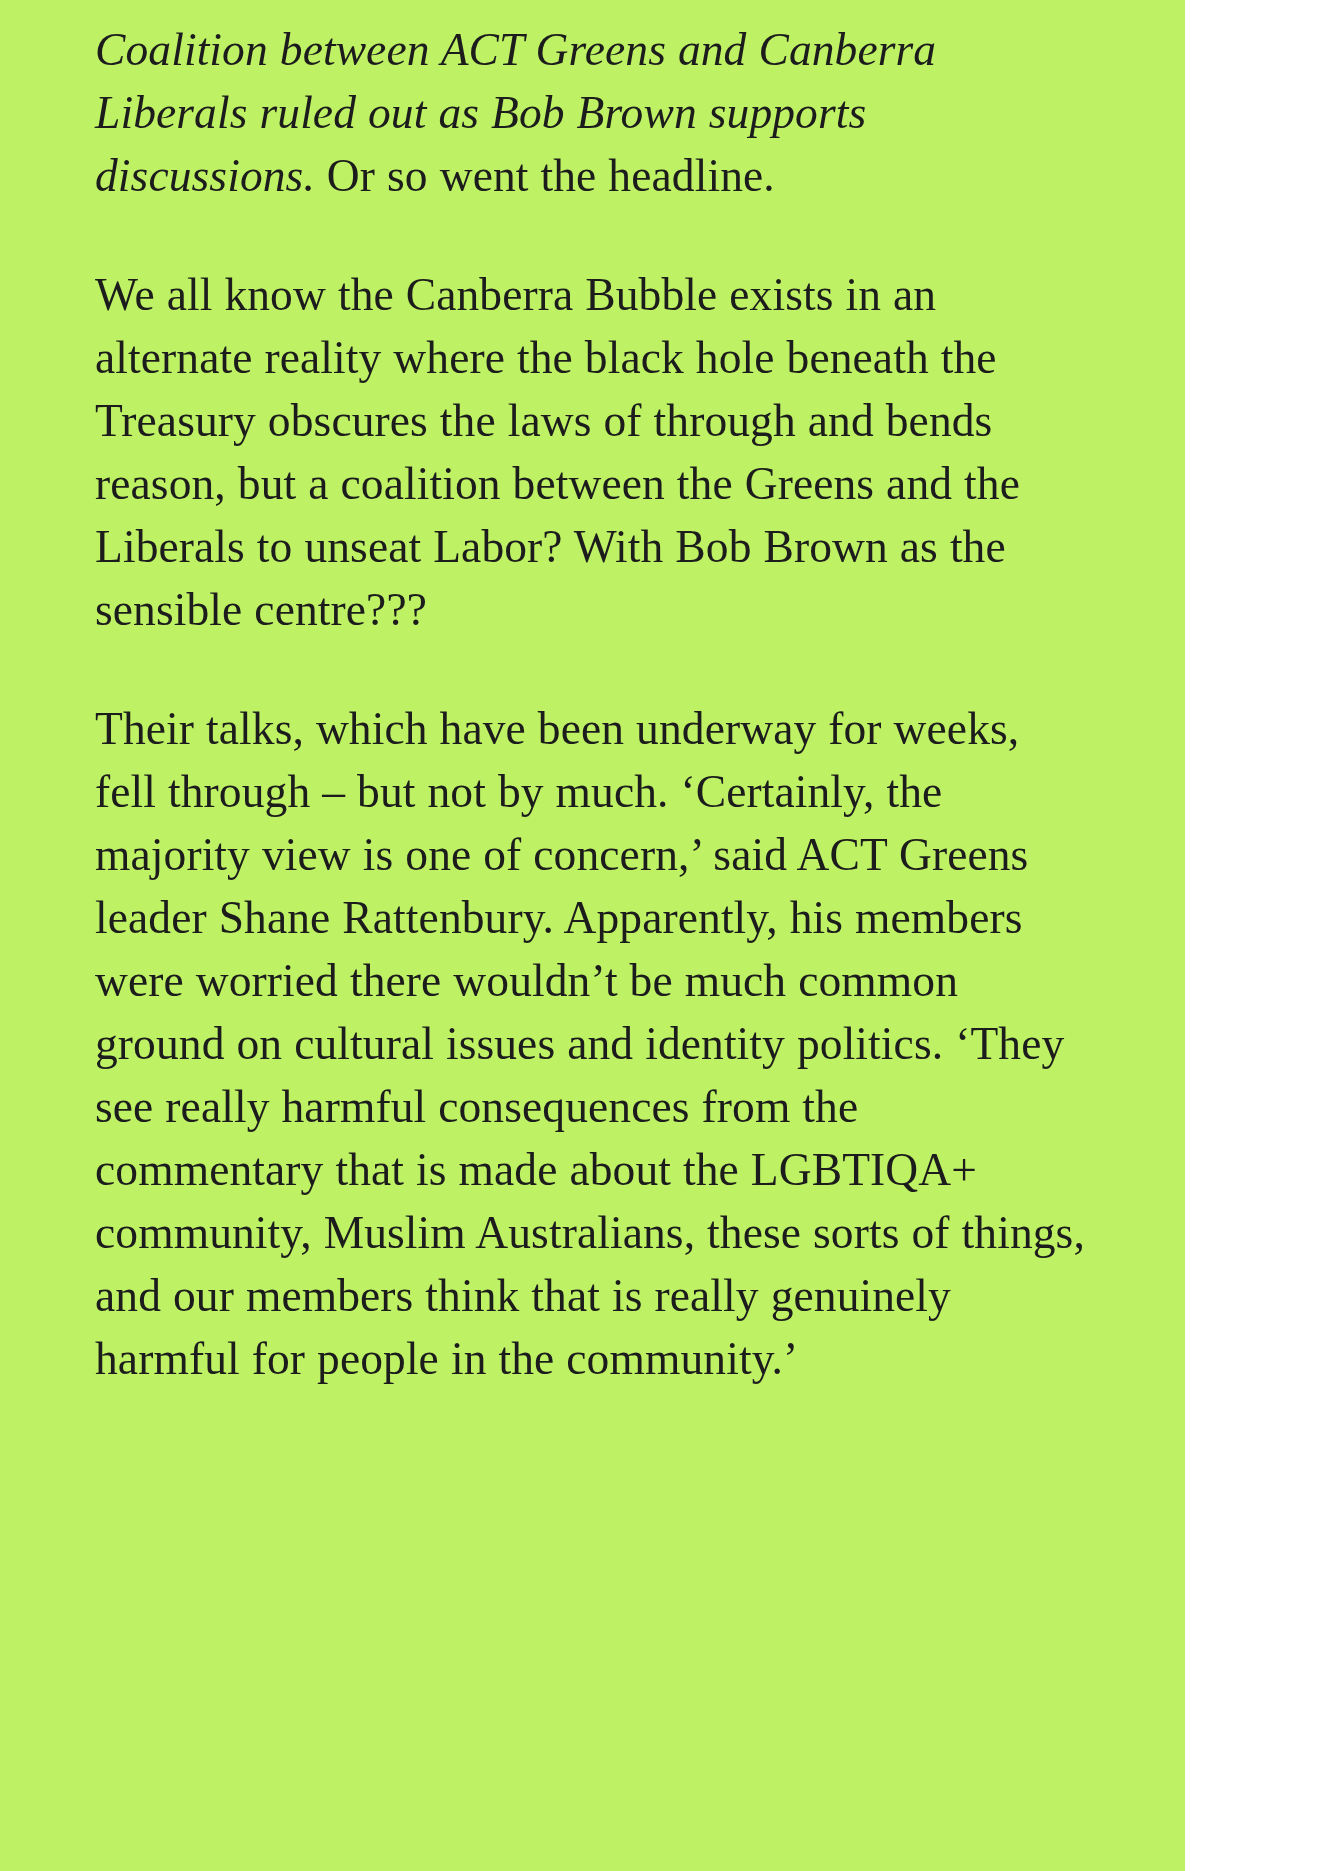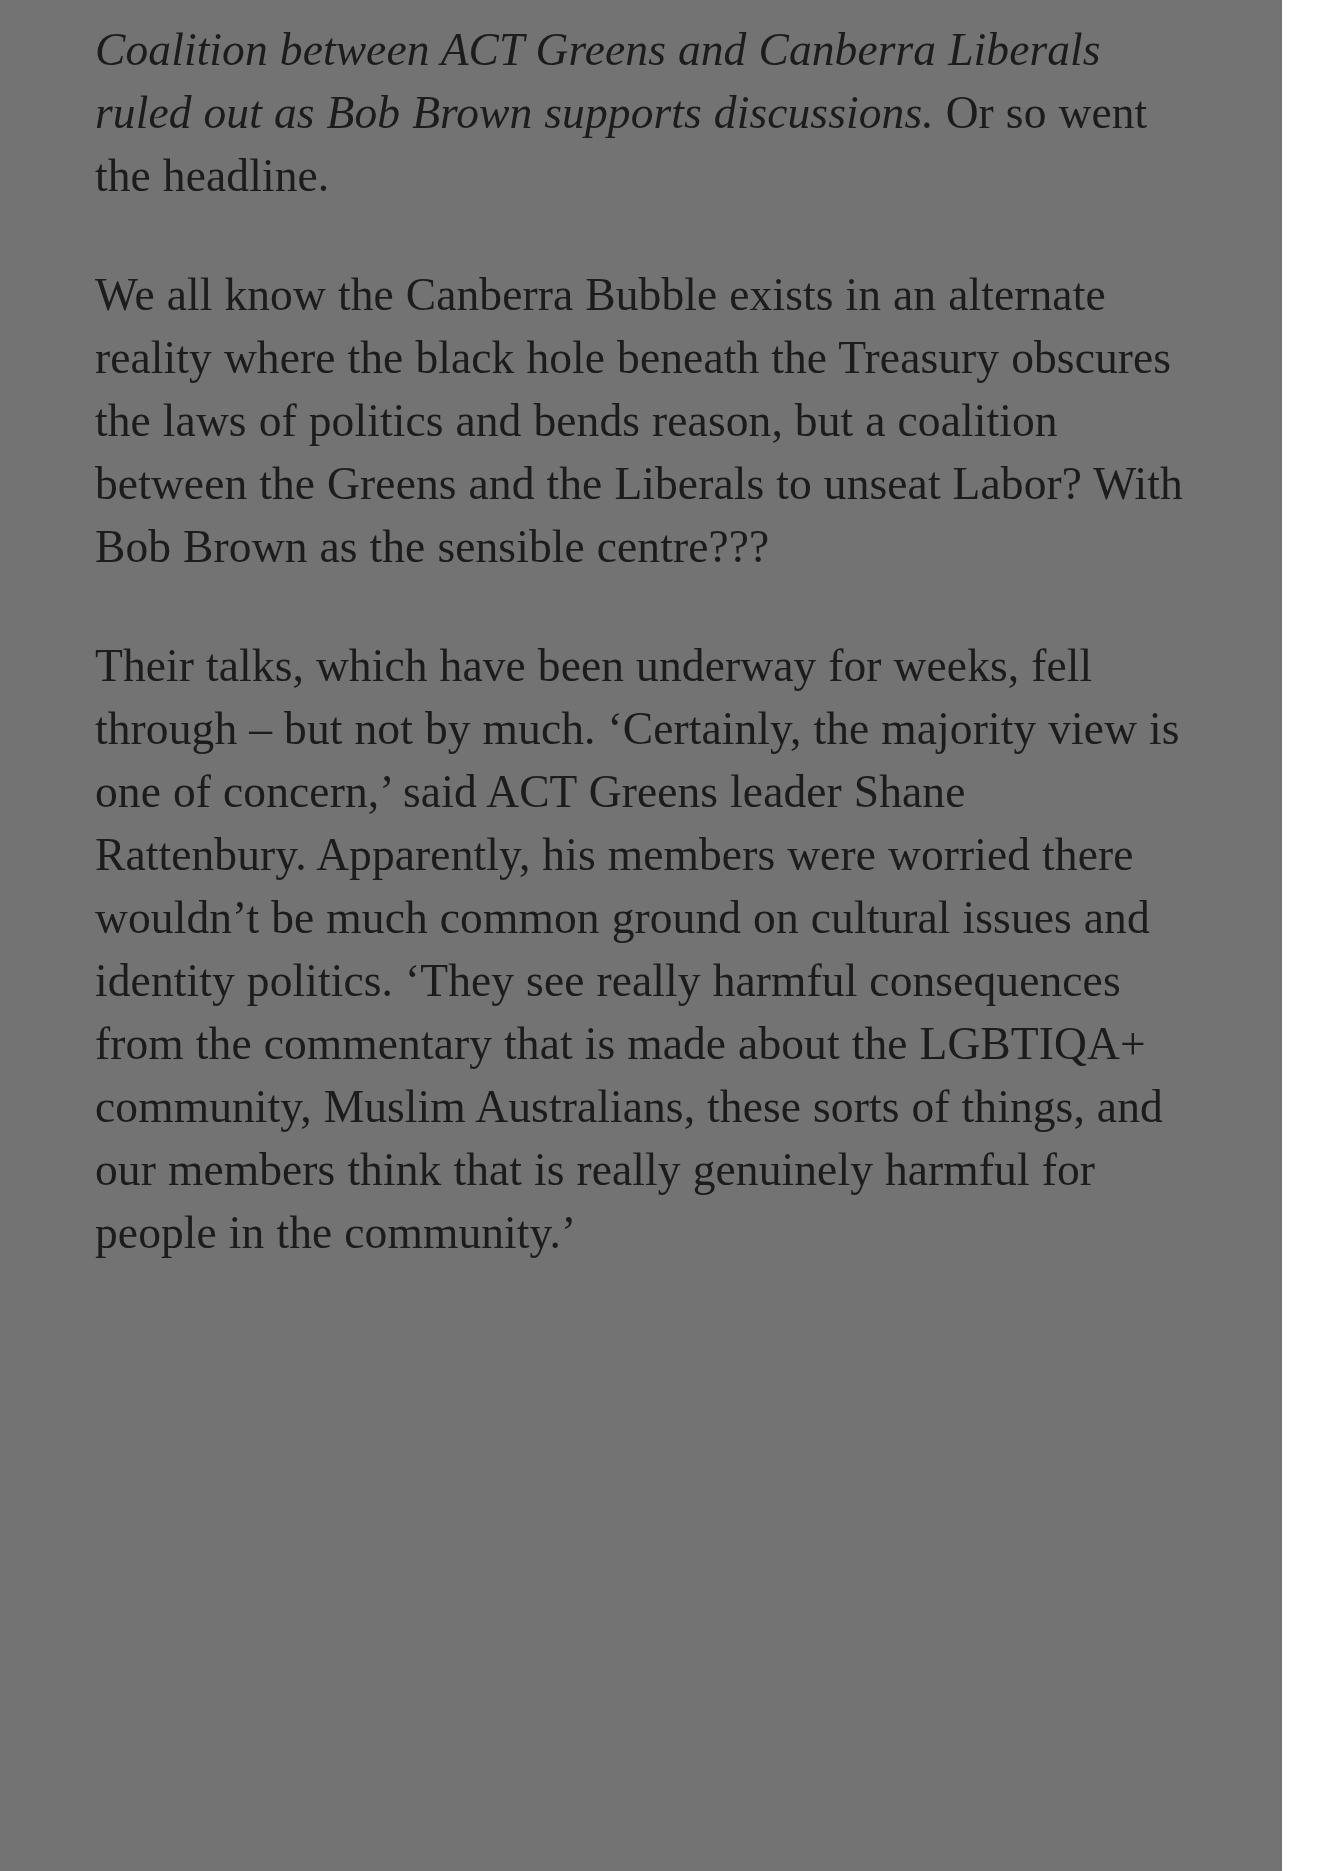--- a/index.html
+++ b/index.html
@@ -9,24 +9,24 @@
   }
   body {
     width: 1319px;
     min-height: 1871px;
     font-family: "Liberation Serif", "DejaVu Serif", serif;
     color: #1c1c1c;
     -webkit-font-smoothing: antialiased;
   }
   .page {
     box-sizing: border-box;
-    width: 1282px;
+    width: 1185px;
     min-height: 1871px;
     padding: 18px 95px 40px 95px;
-    background: #737373;
+    background: #bef264;
   }
   .article {
     max-width: 1135px;
   }
   p.para {
     margin: 0 0 56px 0;
     font-size: 45.5px;
     line-height: 63px;
     letter-spacing: 0.1px;
     word-spacing: 0.5px;
@@ -41,18 +41,18 @@
   }
 </style>
 </head>
 <body>
 
 <div class="page">
   <div class="article">
 
     <p class="para"><em class="headline-italic">Coalition between ACT Greens and Canberra Liberals ruled out as Bob Brown supports discussions.</em><span> Or so went the headline.</span></p>
 
-    <p class="para">We all know the Canberra Bubble exists in an alternate reality where the black hole beneath the Treasury obscures the laws of politics and bends reason, but a coalition between the Greens and the Liberals to unseat Labor? With Bob Brown as the sensible centre???</p>
+    <p class="para">We all know the Canberra Bubble exists in an alternate reality where the black hole beneath the Treasury obscures the laws of through and bends reason, but a coalition between the Greens and the Liberals to unseat Labor? With Bob Brown as the sensible centre???</p>
 
     <p class="para">Their talks, which have been underway for weeks, fell through – but not by much. ‘Certainly, the majority view is one of concern,’ said ACT Greens leader Shane Rattenbury. Apparently, his members were worried there wouldn’t be much common ground on cultural issues and identity politics. ‘They see really harmful consequences from the commentary that is made about the LGBTIQA+ community, Muslim Australians, these sorts of things, and our members think that is really genuinely harmful for people in the community.’</p>
 
   </div>
 </div>
 
 </body></html>

